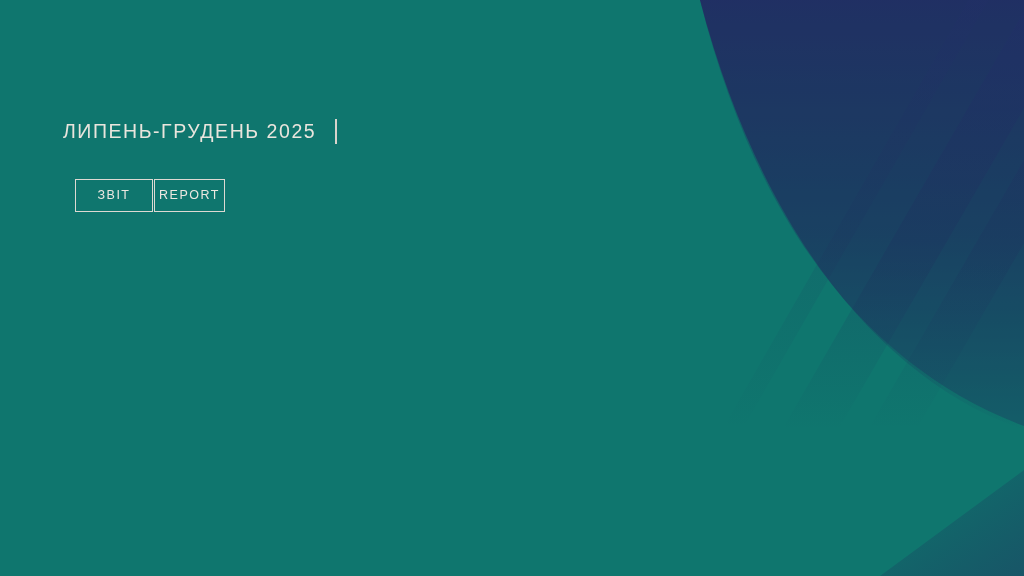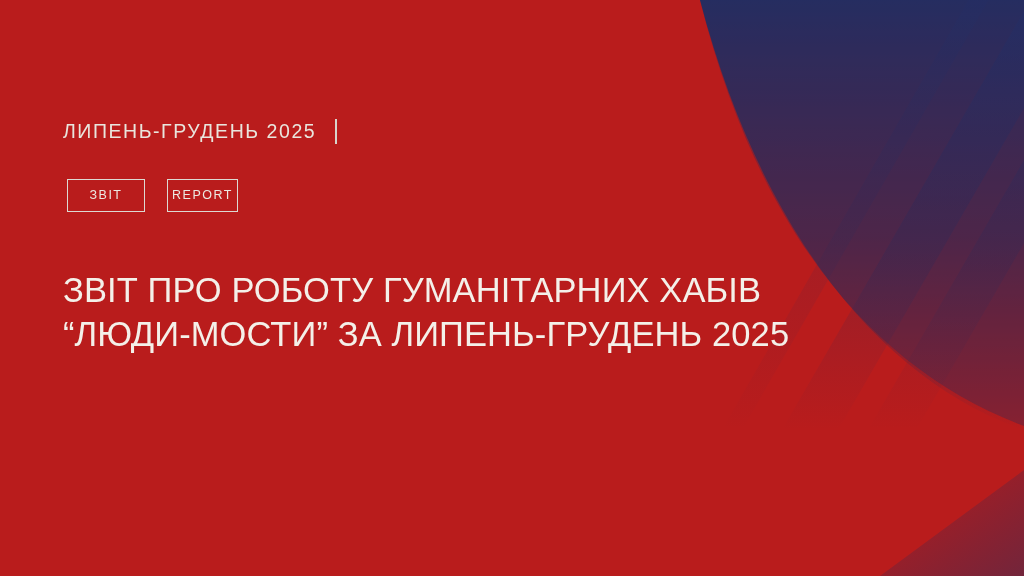--- a/index.html
+++ b/index.html
@@ -13,21 +13,21 @@
     overflow: hidden;
     background: #1a2557;
     font-family: "Liberation Sans", sans-serif;
     -webkit-font-smoothing: antialiased;
   }
 
   .cover {
     position: relative;
     width: 1024px;
     height: 576px;
-    background: #b91c1c;
+    background: #0f766e;
     overflow: hidden;
   }
 
   
   .bg-decor {
     position: absolute;
     inset: 0;
     width: 1024px;
     height: 576px;
     pointer-events: none;
@@ -62,39 +62,39 @@
     width: 2px;
     height: 25px;
     background: #d8d4cc;
     margin: 0 17px 0 19px;
     flex: 0 0 auto;
   }
 
   .badges {
     position: absolute;
     top: 179px;
-    left: 4px;
+    left: 12px;
     display: flex;
     align-items: center;
-    gap: 15px;
+    gap: 1px;
   }
   .badge {
     border: 1.6px solid #ddd9d2;
     color: #ece8e1;
     font-size: 12.5px;
     font-weight: 400;
     letter-spacing: 1.5px;
     line-height: 1;
     padding: 9px 0 9px 0;
     width: 78px;
     text-align: center;
     box-sizing: border-box;
     background: transparent;
   }
-  .badge.wide { width: 71px; margin-left: 7px; }
+  .badge.wide { width: 71px; }
 
   .headline-uk {
     position: absolute;
     top: 268px;
     left: 0;
     margin: 0;
     font-size: 34.5px;
     font-weight: 400;
     line-height: 44px;
     letter-spacing: 0.1px;
@@ -154,18 +154,16 @@
     <div class="eyebrow">
       <span class="eyebrow-text">ЛИПЕНЬ-ГРУДЕНЬ 2025</span>
       <span class="eyebrow-divider"></span>
     </div>
 
     <div class="badges">
       <span class="badge">ЗВІТ</span>
       <span class="badge wide">REPORT</span>
     </div>
 
-    <h1 class="headline-uk">ЗВІТ ПРО РОБОТУ ГУМАНІТАРНИХ ХАБІВ
-“ЛЮДИ-МОСТИ” ЗА ЛИПЕНЬ-ГРУДЕНЬ 2025</h1>
 
 
   </div>
 </div>
 
 </body></html>

